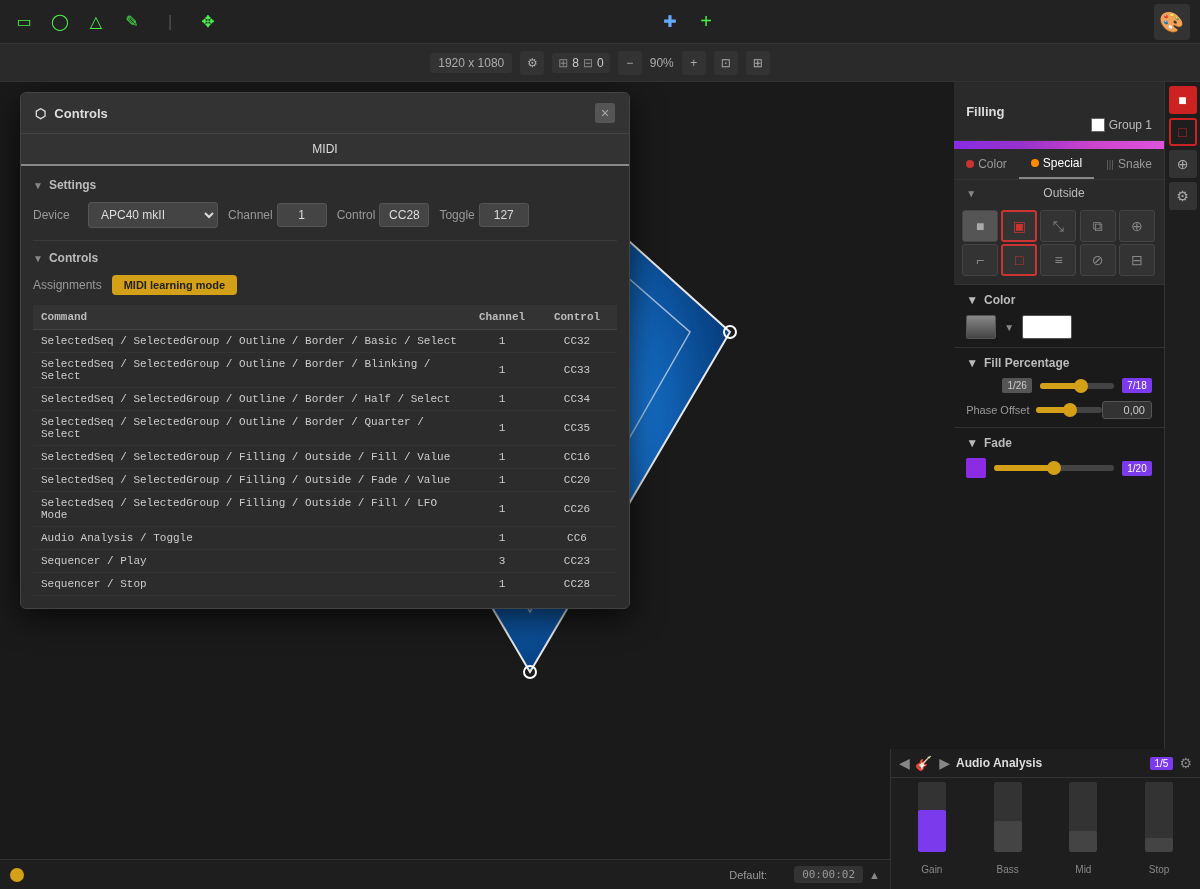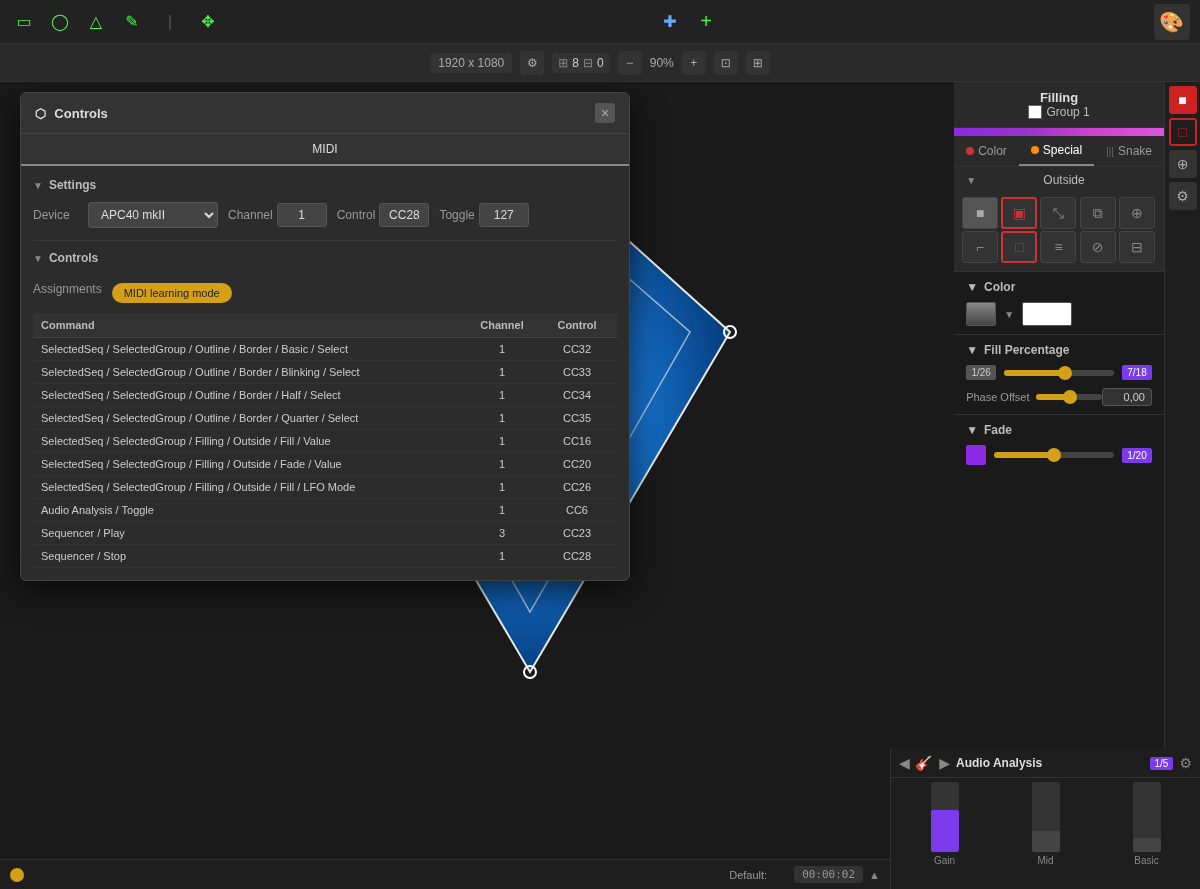--- a/index.html
+++ b/index.html
@@ -199,32 +199,32 @@
       align-items: center;
       gap: 10px;
       margin-bottom: 10px;
     }
     .assignments-label { color: #999; }
     .midi-learning-btn {
       background: #d4a017;
       border: none;
       color: #222;
       padding: 4px 12px;
-      border-radius: 10px;
+      border-radius: 4px;
       font-size: 11px;
-      font-weight: normal;
-      cursor: pointer;
-      margin-top: 8px;
+      font-weight: bold;
+      cursor: pointer;
     }
 
     
     .midi-table {
       width: 100%;
       border-collapse: collapse;
       font-size: 11px;
+      font-family: Liberation Mono, monospace;
     }
     .midi-table th {
       background: #333;
       color: #bbb;
       padding: 6px 8px;
       text-align: left;
       border-bottom: 1px solid #444;
       font-weight: bold;
     }
     .midi-table td {
@@ -277,33 +277,33 @@
     }
 
     
     .filling-header {
       background: #2a2a2a;
       padding: 8px 12px;
       display: flex;
       align-items: center;
       justify-content: space-between;
       border-bottom: 1px solid #333;
-      flex-direction: column;
     }
     .filling-title {
       color: #ddd;
       font-size: 13px;
       font-weight: bold;
     }
     .group-label {
       display: flex;
       align-items: center;
       gap: 4px;
       font-size: 12px;
       color: #bbb;
+      margin-top: 28px;
     }
     .group-color-box {
       width: 14px; height: 14px;
       background: #fff;
       border: 1px solid #666;
     }
 
     
     .purple-bar {
       height: 8px;
@@ -411,20 +411,21 @@
       margin-bottom: 8px;
     }
     .fill-tag {
       background: #555;
       color: #ccc;
       font-size: 10px;
       padding: 2px 5px;
       border-radius: 2px;
       min-width: 30px;
       text-align: center;
+      margin-left: 36px;
     }
     .fill-slider-container {
       flex: 1;
       position: relative;
       height: 6px;
       background: #444;
       border-radius: 3px;
     }
     .fill-slider-track {
       position: absolute;
@@ -513,21 +514,21 @@
       display: flex;
       padding: 4px 8px;
       gap: 10px;
       align-items: flex-start;
       height: calc(100% - 34px);
     }
     .meter-col {
       display: flex;
       flex-direction: column;
       align-items: center;
-      gap: 3px;
+      gap: 12px;
       flex: 1;
     }
     .meter-label { color: #888; font-size: 10px; }
     .meter-bar-container {
       width: 28px;
       height: 70px;
       background: #333;
       border-radius: 2px;
       position: relative;
       overflow: hidden;
@@ -876,29 +877,35 @@
   </div>
   <div class="audio-meters">
     <div class="meter-col">
       <div class="meter-bar-container">
         <div class="meter-fill purple" style="height:60%;"></div>
       </div>
       <span class="meter-label">Gain</span>
     </div>
     <div class="meter-col">
       <div class="meter-bar-container">
+        <div class="meter-fill dark" style="height:45%;"></div>
+      </div>
+      <span class="meter-label">Bass</span>
+    </div>
+    <div class="meter-col">
+      <div class="meter-bar-container">
         <div class="meter-fill dark" style="height:30%;"></div>
       </div>
       <span class="meter-label">Mid</span>
     </div>
     <div class="meter-col">
       <div class="meter-bar-container">
         <div class="meter-fill dark" style="height:20%;"></div>
       </div>
-      <span class="meter-label">Basic</span>
+      <span class="meter-label">Stop</span>
     </div>
   </div>
 </div>
 
 <div class="status-bar">
   <div class="status-dot"></div>
   <div class="status-time">
     <span>Default:</span>
     <div class="time-display">00:00:02</div>
     <span style="color:#888;">▲</span>

